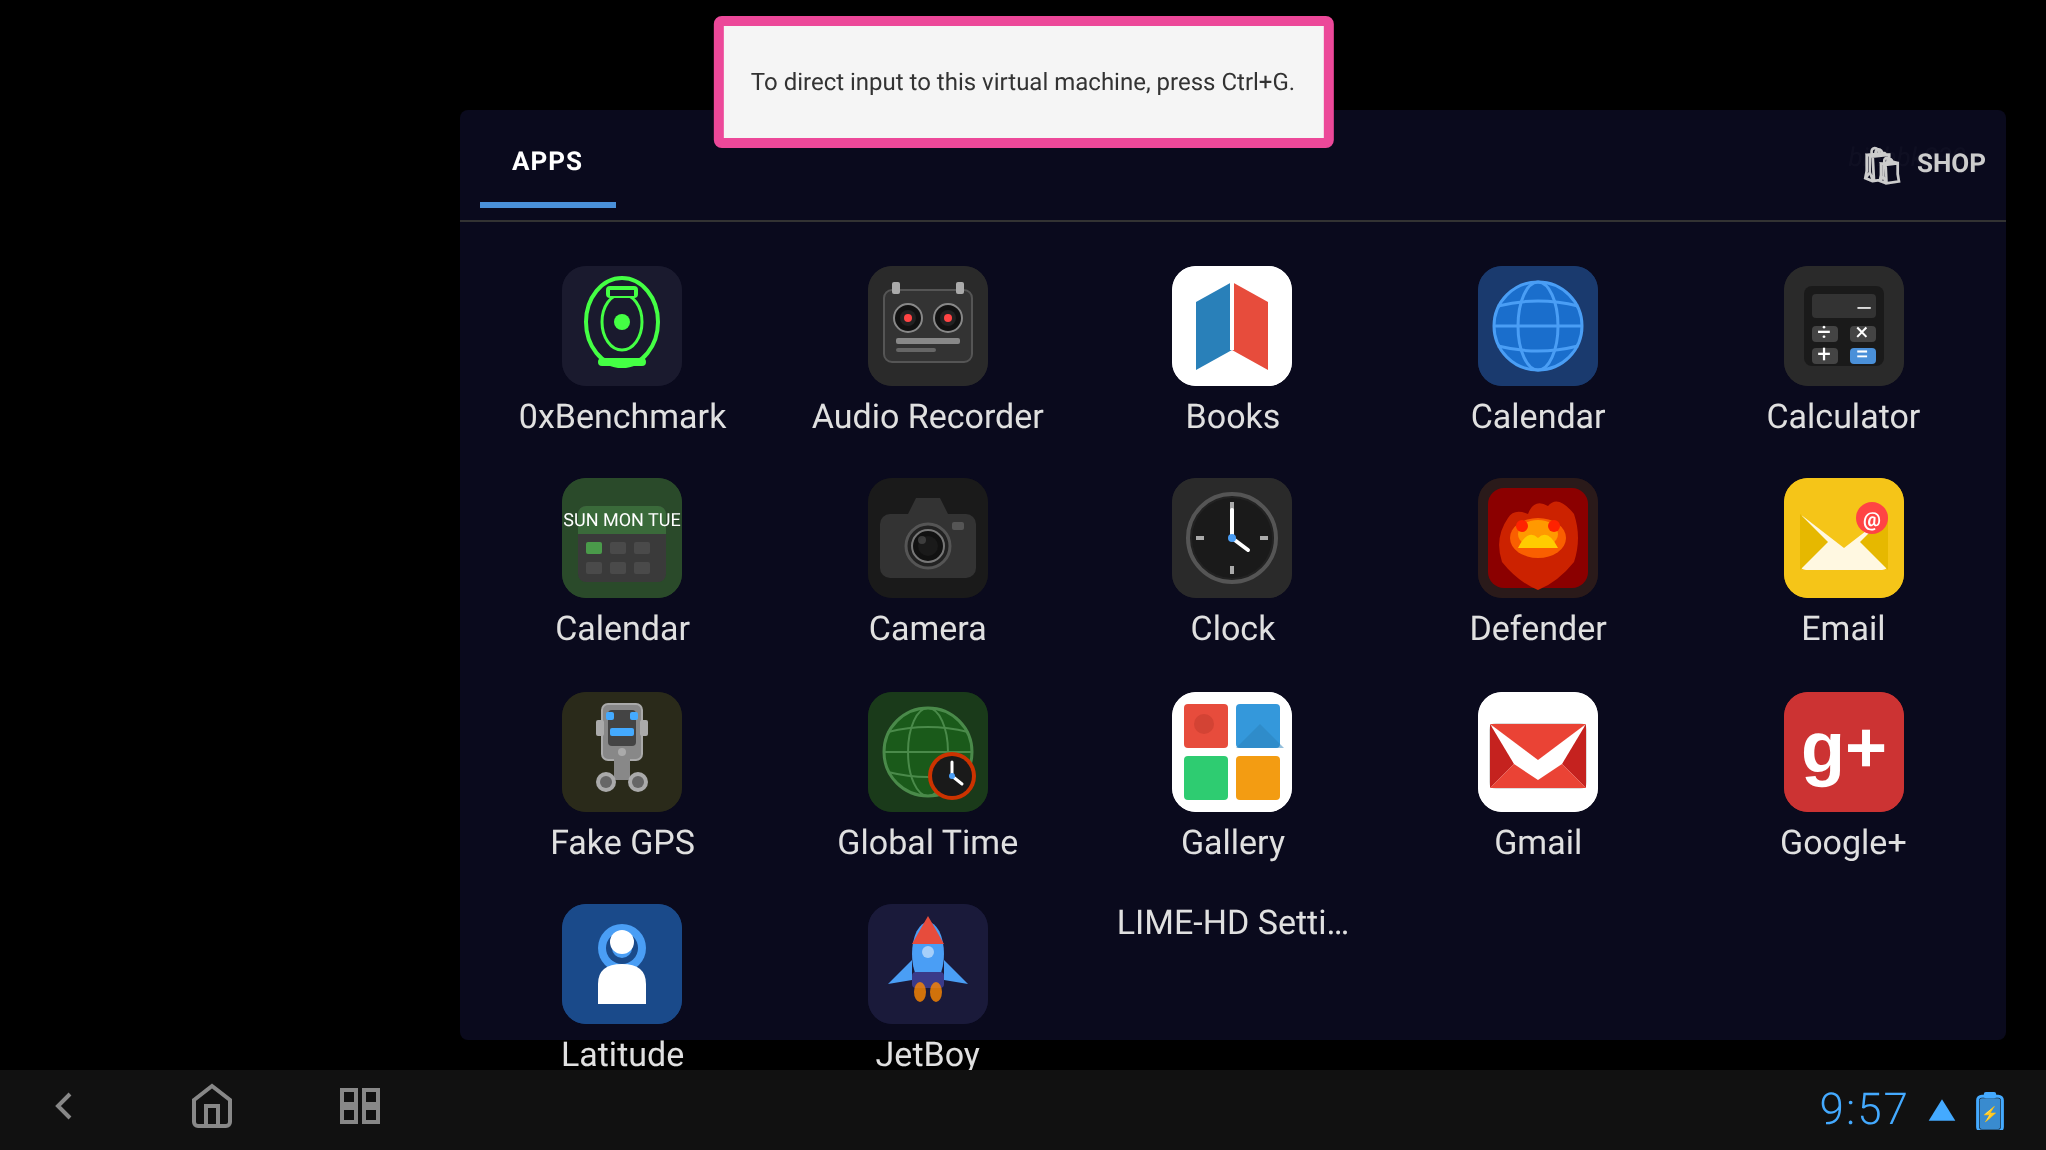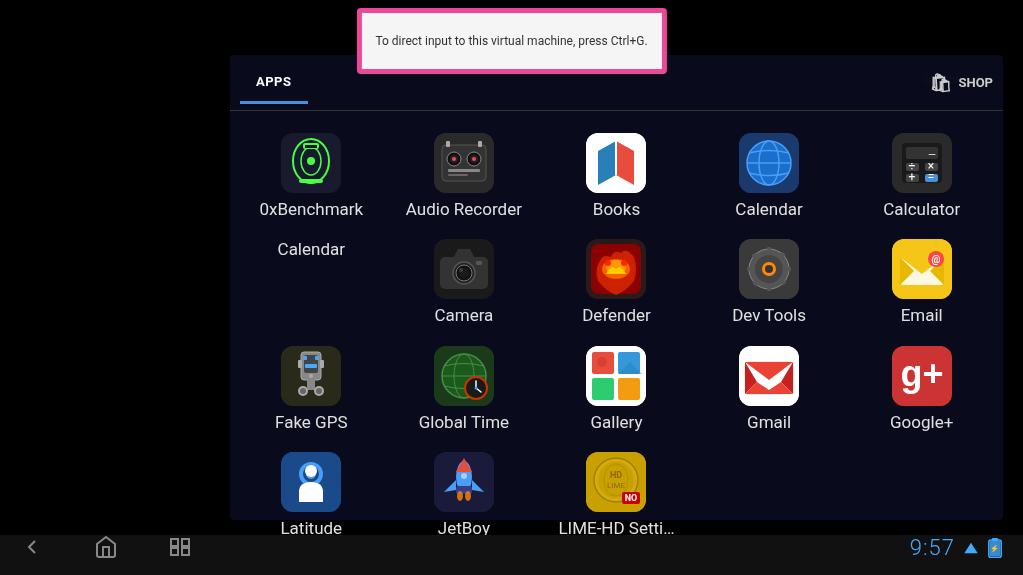--- a/index.html
+++ b/index.html
@@ -127,21 +127,21 @@
 
     
     .nav-bar {
       position: absolute;
       bottom: 0;
       left: 0;
       right: 0;
       height: 40px;
       background: #111;
       display: flex;
-      align-items: flex-start;
+      align-items: center;
       justify-content: space-between;
       padding: 0 20px;
     }
 
     .nav-left {
       display: flex;
       gap: 50px;
       align-items: center;
     }
 
@@ -287,77 +287,88 @@
           <rect x="14" y="41" width="13" height="8" rx="2" fill="#444"></rect>
           <rect x="33" y="41" width="13" height="8" rx="2" fill="#4a90d9"></rect>
           <text x="20" y="48" fill="#fff" font-size="12" text-anchor="middle">+</text>
           <text x="39" y="48" fill="#fff" font-size="12" text-anchor="middle">=</text>
         </svg>
       </div>
       <span class="app-label">Calculator</span>
     </div>
 
     <div class="app-item">
+      <div class="app-icon icon-calendar">
+        <svg viewBox="0 0 60 60" xmlns="http://www.w3.org/2000/svg">
+          <rect width="60" height="60" fill="#2a4a2a" rx="12"></rect>
+          <rect x="8" y="14" width="44" height="38" rx="4" fill="#3a3a3a"></rect>
+          <rect x="8" y="14" width="44" height="14" rx="4" fill="#3a6a3a"></rect>
+          <rect x="8" y="22" width="44" height="6" fill="#3a6a3a"></rect>
+          <text x="30" y="24" fill="#fff" font-size="9" text-anchor="middle">SUN MON TUE</text>
+          <rect x="12" y="32" width="8" height="6" rx="1" fill="#4a9a4a"></rect>
+          <rect x="24" y="32" width="8" height="6" rx="1" fill="#4a4a4a"></rect>
+          <rect x="36" y="32" width="8" height="6" rx="1" fill="#4a4a4a"></rect>
+          <rect x="12" y="42" width="8" height="6" rx="1" fill="#4a4a4a"></rect>
+          <rect x="24" y="42" width="8" height="6" rx="1" fill="#4a4a4a"></rect>
+          <rect x="36" y="42" width="8" height="6" rx="1" fill="#4a4a4a"></rect>
+        </svg>
+      </div>
       <span class="app-label">Calendar</span>
     </div>
 
     <div class="app-item">
       <div class="app-icon icon-camera">
         <svg viewBox="0 0 60 60" xmlns="http://www.w3.org/2000/svg">
           <rect width="60" height="60" fill="#1a1a1a" rx="12"></rect>
           <rect x="6" y="18" width="48" height="32" rx="5" fill="#333"></rect>
           <polygon points="20,18 24,10 36,10 40,18" fill="#333"></polygon>
           <circle cx="30" cy="34" r="11" fill="#222" stroke="#555" stroke-width="1.5"></circle>
           <circle cx="30" cy="34" r="8" fill="#111" stroke="#777" stroke-width="1"></circle>
           <circle cx="30" cy="34" r="5" fill="#1a1a1a"></circle>
           <circle cx="27" cy="31" r="2" fill="#555" opacity="0.6"></circle>
           <rect x="42" y="22" width="6" height="4" rx="1" fill="#555"></rect>
         </svg>
       </div>
       <span class="app-label">Camera</span>
     </div>
 
+    <div class="app-item">
+      <div class="app-icon icon-clock">
+        <svg viewBox="0 0 60 60" xmlns="http://www.w3.org/2000/svg">
+          <rect width="60" height="60" fill="#2a2a2a" rx="12"></rect>
+          <circle cx="30" cy="30" r="22" fill="#222" stroke="#555" stroke-width="2"></circle>
+          <circle cx="30" cy="30" r="20" fill="#1a1a1a"></circle>
+          <line x1="30" y1="12" x2="30" y2="16" stroke="#aaa" stroke-width="2"></line>
+          <line x1="30" y1="44" x2="30" y2="48" stroke="#aaa" stroke-width="2"></line>
+          <line x1="12" y1="30" x2="16" y2="30" stroke="#aaa" stroke-width="2"></line>
+          <line x1="44" y1="30" x2="48" y2="30" stroke="#aaa" stroke-width="2"></line>
+          <line x1="30" y1="30" x2="30" y2="16" stroke="#fff" stroke-width="2" stroke-linecap="round"></line>
+          <line x1="30" y1="30" x2="38" y2="36" stroke="#fff" stroke-width="2" stroke-linecap="round"></line>
+          <circle cx="30" cy="30" r="2" fill="#4a9ef5"></circle>
+        </svg>
+      </div>
+      <span class="app-label">Clock</span>
+    </div>
 
     <div class="app-item">
       <div class="app-icon icon-defender">
         <svg viewBox="0 0 60 60" xmlns="http://www.w3.org/2000/svg">
           <rect width="60" height="60" fill="#2a1a1a" rx="12"></rect>
           <rect x="5" y="5" width="50" height="50" rx="8" fill="#8B0000"></rect>
           <path d="M15 20 Q18 15 25 18 Q28 10 35 14 Q40 8 48 18 Q52 30 48 42 Q40 52 30 56 Q20 52 12 42 Q8 30 15 20" fill="#cc2200"></path>
           <ellipse cx="30" cy="30" rx="14" ry="10" fill="#ff6600" opacity="0.9"></ellipse>
           <ellipse cx="30" cy="28" rx="10" ry="7" fill="#ff9900"></ellipse>
           <path d="M20 35 Q25 25 30 30 Q35 25 40 35" fill="#ffcc00" stroke="none"></path>
           <circle cx="22" cy="24" r="3" fill="#ff2200"></circle>
           <circle cx="38" cy="24" r="3" fill="#ff2200"></circle>
         </svg>
       </div>
       <span class="app-label">Defender</span>
     </div>
 
-    <div class="app-item">
-      <div class="app-icon icon-devtools">
-        <svg viewBox="0 0 60 60" xmlns="http://www.w3.org/2000/svg">
-          <rect width="60" height="60" fill="#3a3a3a" rx="12"></rect>
-          <circle cx="30" cy="30" r="20" fill="#555" stroke="#888" stroke-width="1"></circle>
-          <circle cx="30" cy="30" r="14" fill="#444"></circle>
-          <circle cx="30" cy="30" r="7" fill="#ff8800"></circle>
-          <circle cx="30" cy="30" r="4" fill="#333"></circle>
-
-          <rect x="28" y="8" width="4" height="7" rx="1" fill="#555"></rect>
-          <rect x="28" y="45" width="4" height="7" rx="1" fill="#555"></rect>
-          <rect x="8" y="28" width="7" height="4" rx="1" fill="#555"></rect>
-          <rect x="45" y="28" width="7" height="4" rx="1" fill="#555"></rect>
-          <rect x="14" y="14" width="5" height="5" rx="1" fill="#555" transform="rotate(45 16 16)"></rect>
-          <rect x="41" y="14" width="5" height="5" rx="1" fill="#555" transform="rotate(45 44 16)"></rect>
-          <rect x="14" y="41" width="5" height="5" rx="1" fill="#555" transform="rotate(45 16 44)"></rect>
-          <rect x="41" y="41" width="5" height="5" rx="1" fill="#555" transform="rotate(45 44 44)"></rect>
-        </svg>
-      </div>
-      <span class="app-label">Dev Tools</span>
-    </div>
 
 
     <div class="app-item">
       <div class="app-icon icon-email">
         <svg viewBox="0 0 60 60" xmlns="http://www.w3.org/2000/svg">
           <rect width="60" height="60" fill="#f5c518" rx="12"></rect>
           <rect x="8" y="18" width="44" height="28" rx="3" fill="#fff8e1"></rect>
           <polygon points="8,18 30,35 52,18" fill="#f5c518"></polygon>
           <polygon points="8,46 22,32 8,18" fill="#e6b800"></polygon>
           <polygon points="52,46 38,32 52,18" fill="#e6b800"></polygon>
@@ -482,34 +493,20 @@
 
           <ellipse cx="26" cy="44" rx="3" ry="5" fill="#ff8800" opacity="0.8"></ellipse>
           <ellipse cx="34" cy="44" rx="3" ry="5" fill="#ff8800" opacity="0.8"></ellipse>
           <circle cx="30" cy="24" r="3" fill="#fff" opacity="0.5"></circle>
         </svg>
       </div>
       <span class="app-label">JetBoy</span>
     </div>
 
     <div class="app-item">
-      <div class="app-icon icon-lime">
-        <svg viewBox="0 0 60 60" xmlns="http://www.w3.org/2000/svg">
-          <rect width="60" height="60" fill="#c8a000" rx="12"></rect>
-          <circle cx="30" cy="28" r="22" fill="#d4aa10" stroke="#a08000" stroke-width="1.5"></circle>
-          <circle cx="30" cy="28" r="18" fill="#c8a000"></circle>
-
-          <ellipse cx="30" cy="28" rx="12" ry="16" fill="none" stroke="#a08000" stroke-width="1" opacity="0.5"></ellipse>
-          <text x="30" y="26" fill="#8a6800" font-size="9" text-anchor="middle" font-weight="bold">HD</text>
-          <text x="30" y="36" fill="#8a6800" font-size="8" text-anchor="middle">LIME</text>
-
-          <rect x="36" y="40" width="18" height="12" rx="2" fill="#cc0000"></rect>
-          <text x="45" y="49" fill="#fff" font-size="9" text-anchor="middle" font-weight="bold">NO</text>
-        </svg>
-      </div>
       <span class="app-label">LIME-HD Setti…</span>
     </div>
 
   </div>
 </div>
 
 <div class="nav-bar">
   <div class="nav-left">
     <div class="nav-btn">
       <svg width="24" height="24" viewBox="0 0 24 24" fill="none" stroke="#888" stroke-width="2">

